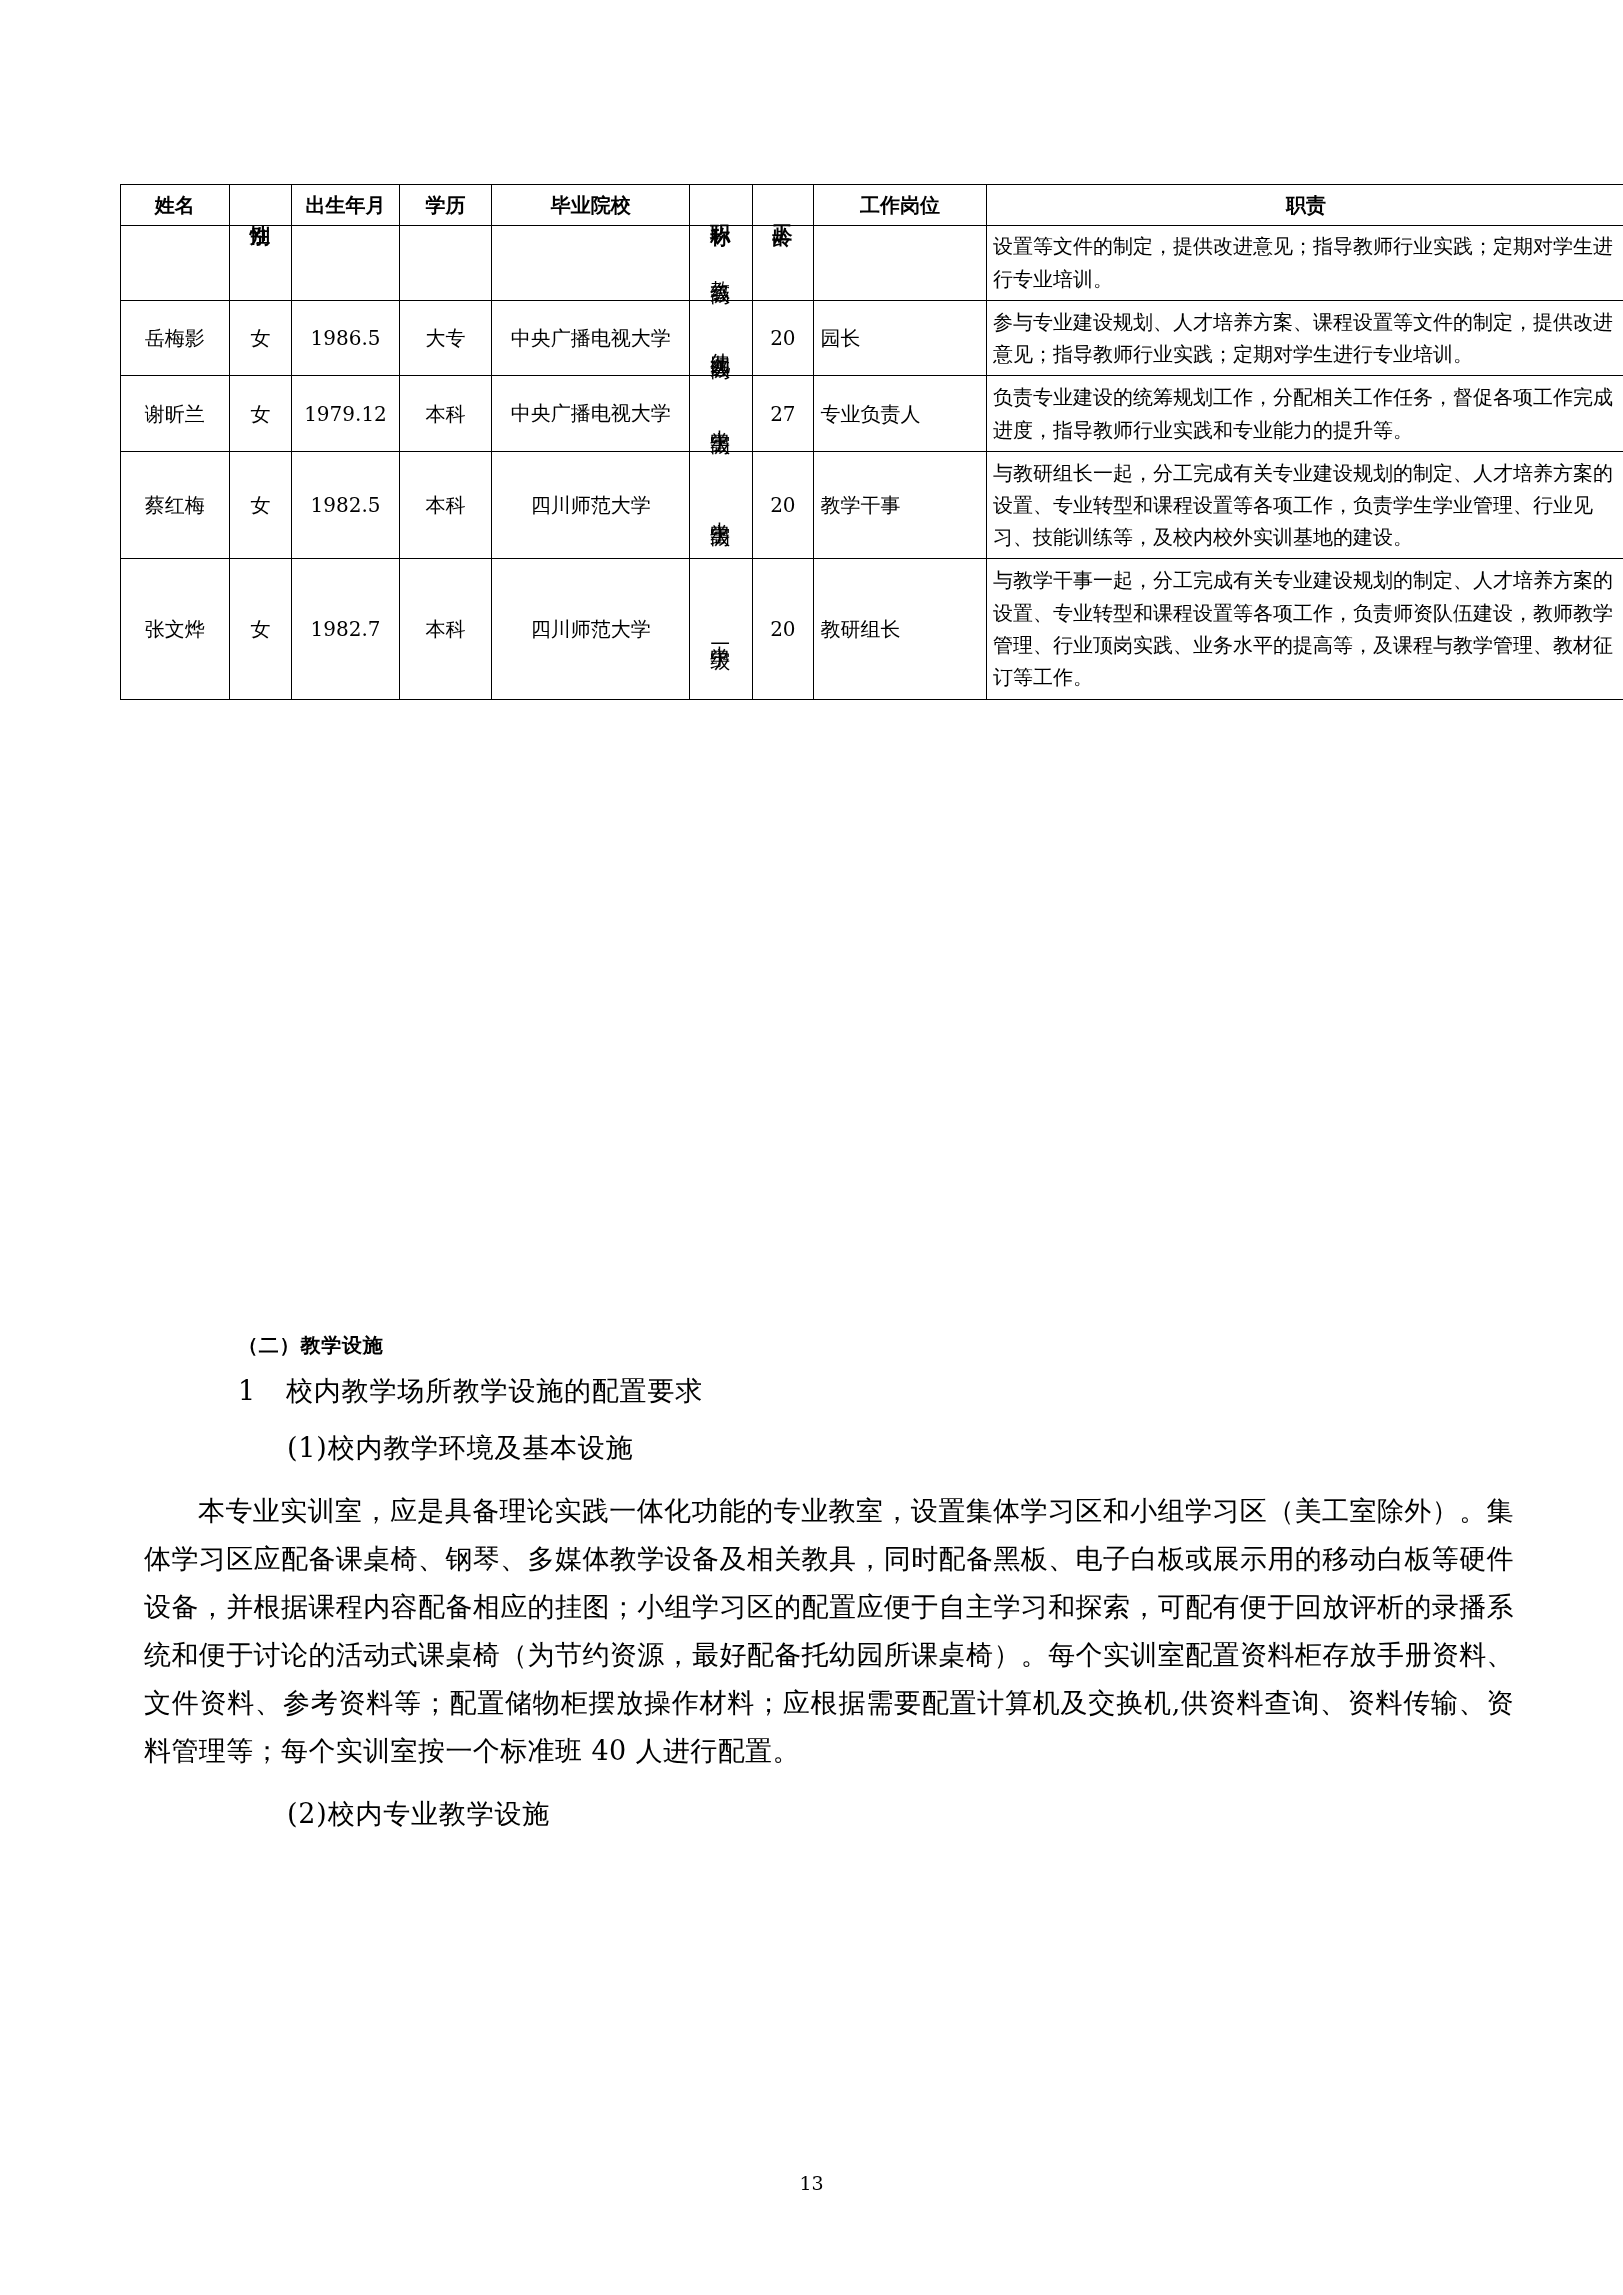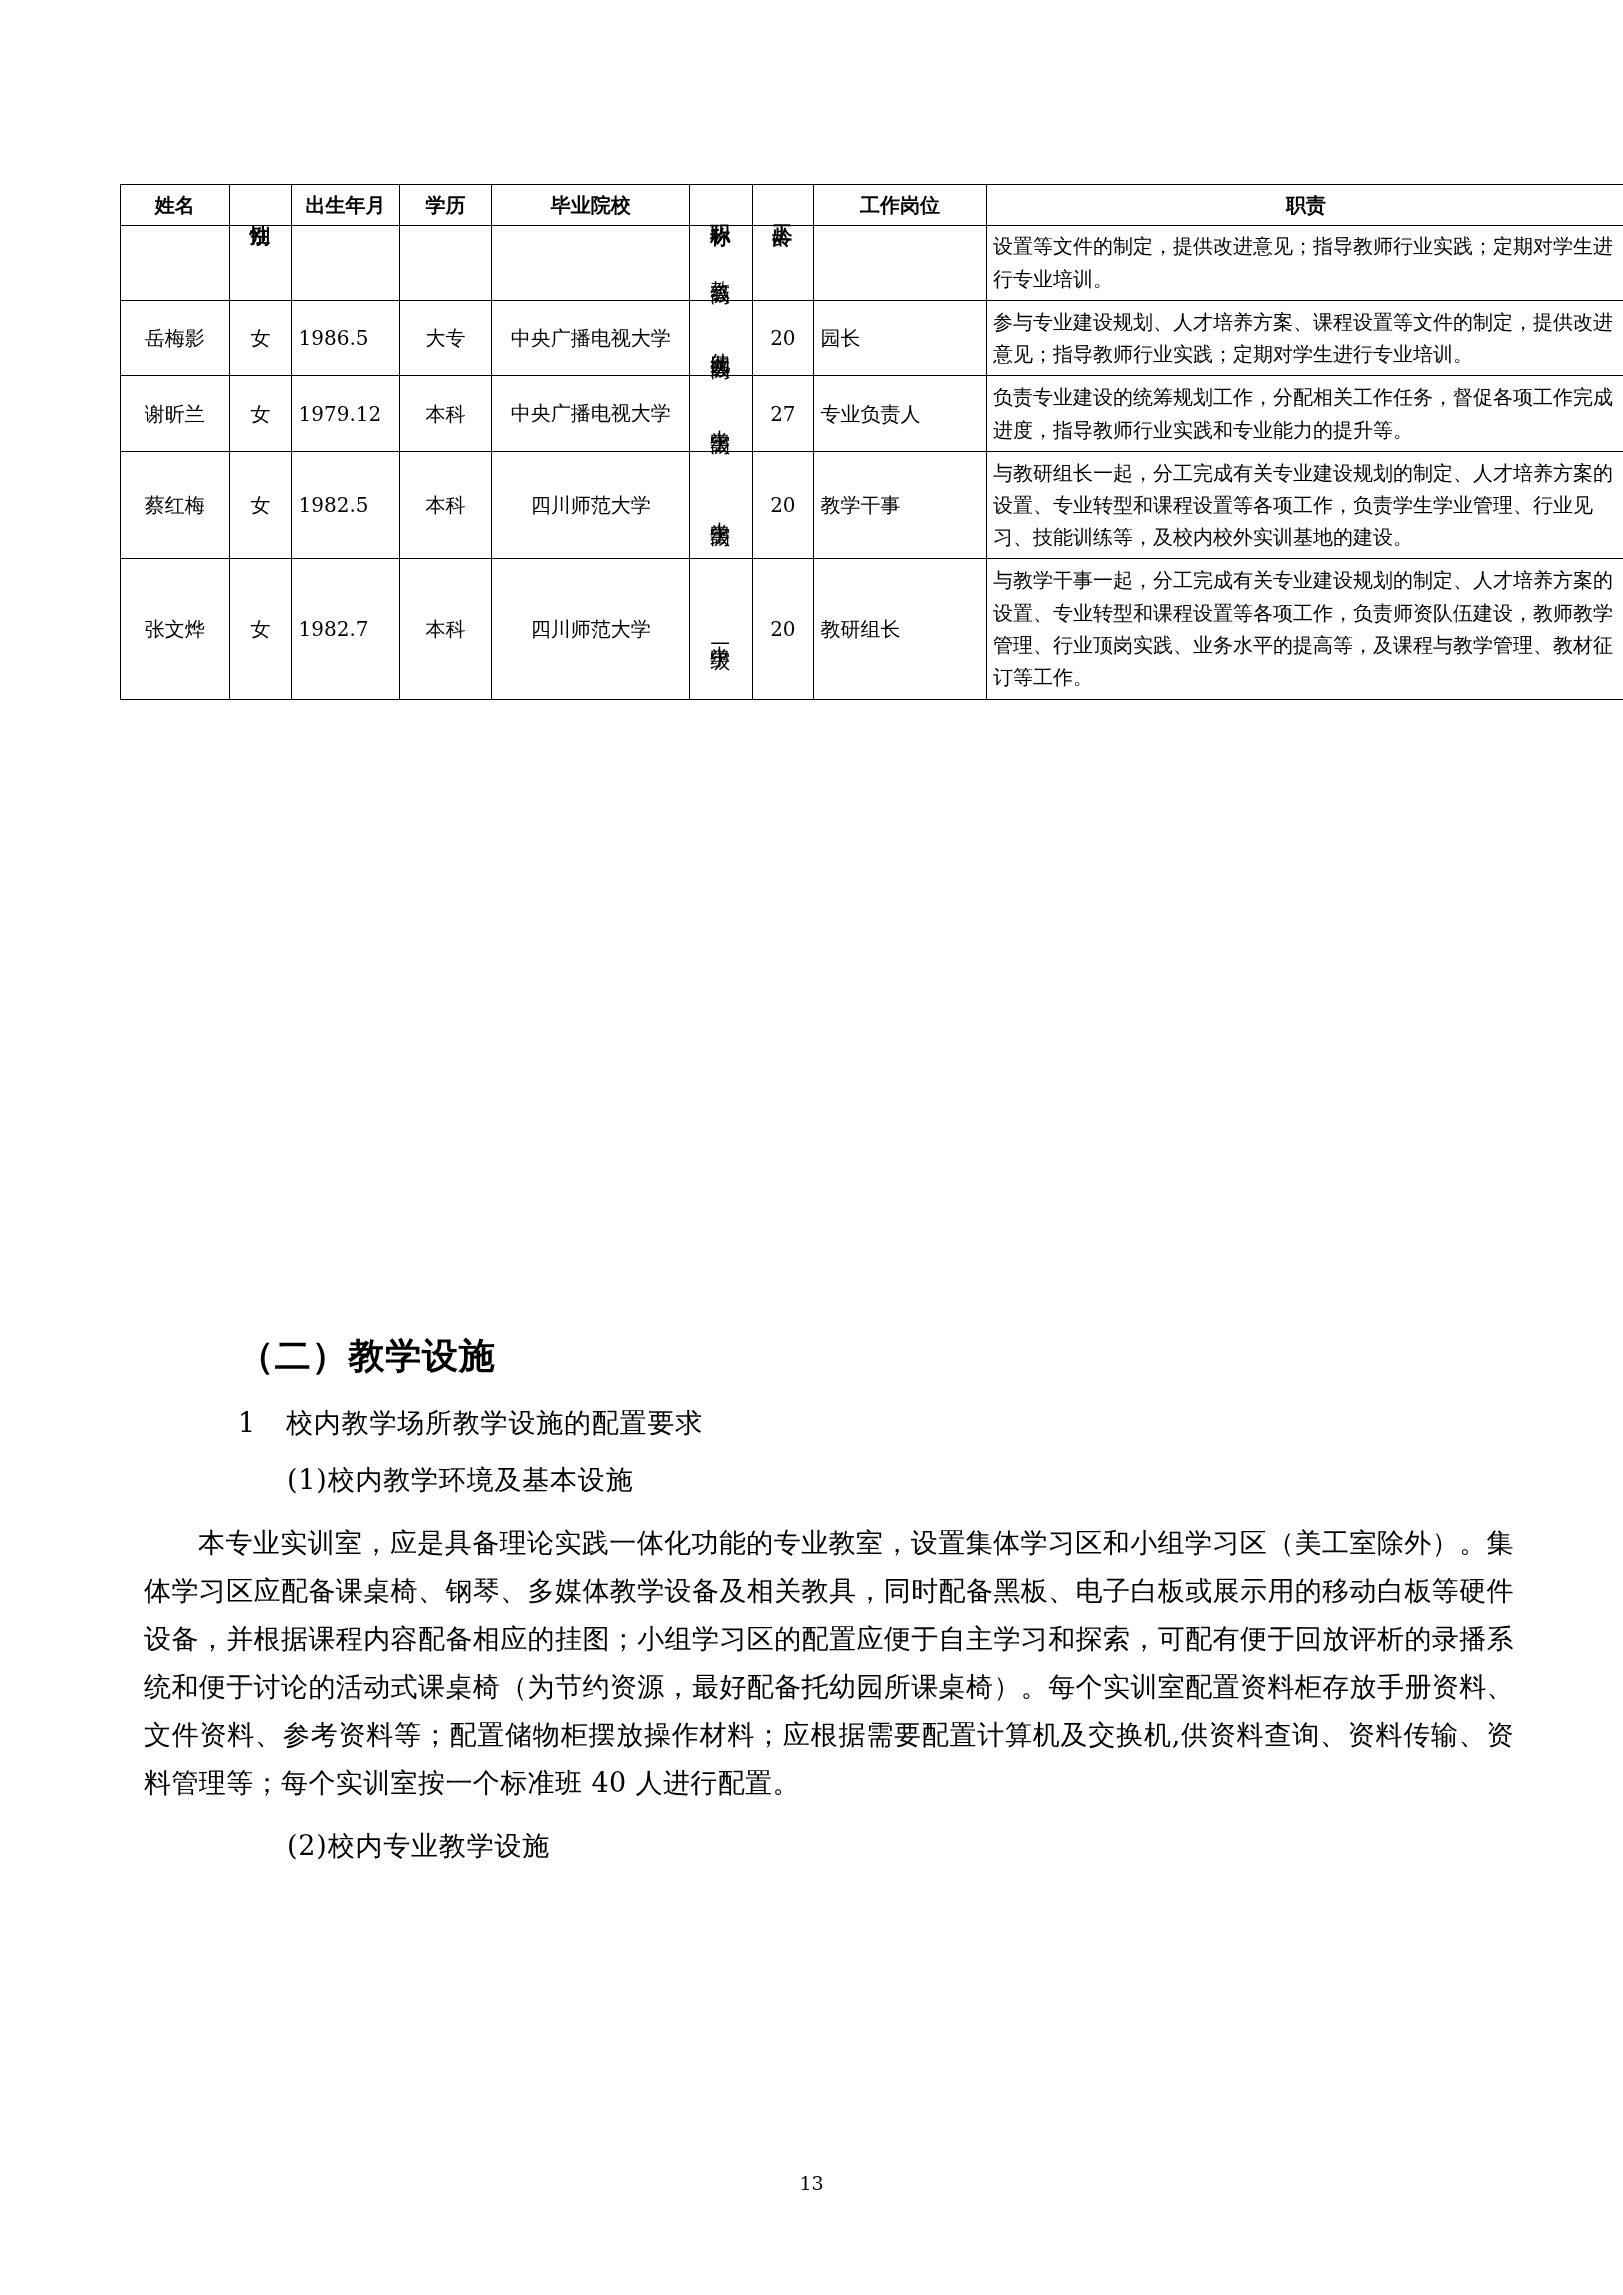--- a/index.html
+++ b/index.html
@@ -40,21 +40,21 @@
     font-size: 20px;
     line-height: 1.5;
     font-family: "DejaVu Serif", "Liberation Serif", serif;
   }
   table.staff th {
     font-weight: bold;
     text-align: center;
   }
   .c-name   { width: 95px; text-align: center; }
   .c-sex    { width: 49px;  text-align: center; }
-  .c-birth  { width: 94px; }
+  .c-birth  { width: 94px; text-align: center; }
   .c-edu    { width: 79px; text-align: center; }
   .c-school { width: 184px; text-align: center; }
   .c-title  { width: 49px;  text-align: center; }
   .c-years  { width: 48px;  text-align: center; }
   .c-post   { width: 159px; text-align: left; }
   .c-duty   { width: 626px; text-align: left; }
 
   .vert {
     writing-mode: vertical-rl;
     text-orientation: upright;
@@ -72,23 +72,23 @@
   
   .content {
     position: absolute;
     left: 119px;
     top: 1332px;
     width: 1395px;
   }
   .h-sec {
     font-family: "DejaVu Sans", "Liberation Sans", sans-serif;
     font-weight: bold;
-    font-size: 36px;
-    letter-spacing: 0.8px;
-    margin: 0 0 22px 119px;
+    font-size: 20px;
+    letter-spacing: 0.8px;
+    margin: 0 0 12px 119px;
   }
   .l-item {
     font-size: 27px;
     letter-spacing: 0.8px;
     margin: 0 0 16px 119px;
     line-height: 1.5;
   }
   .l-item .num { margin-right: 30px; }
   .l-sub {
     font-size: 27px;

